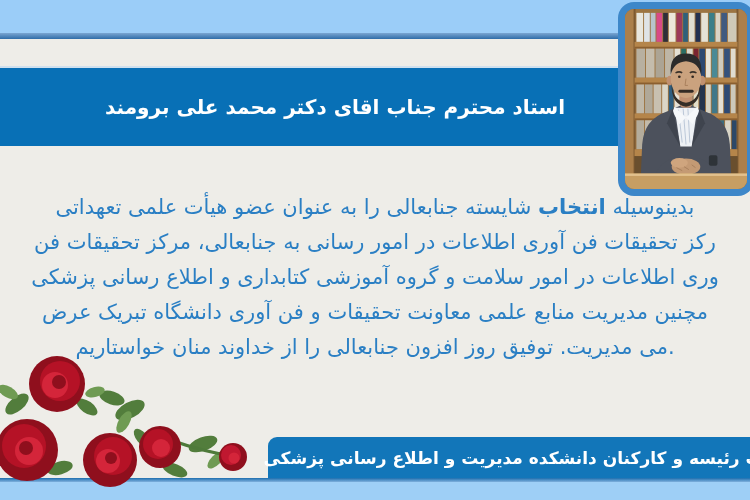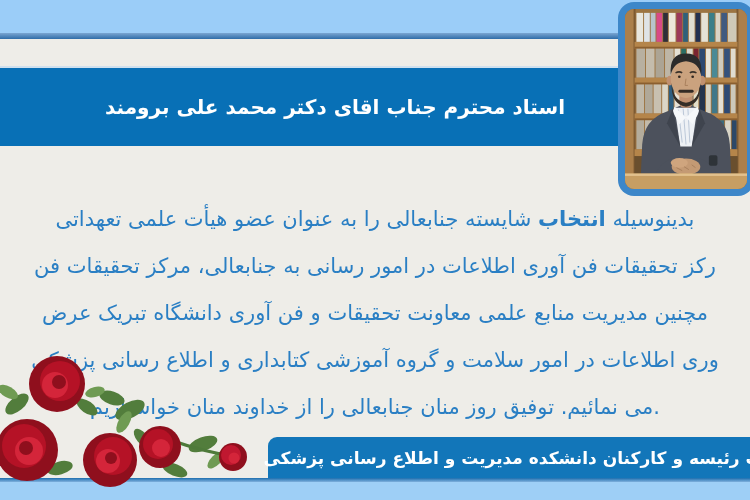--- a/index.html
+++ b/index.html
@@ -34,21 +34,21 @@
     padding:7px; z-index:5;
   }
   .photo-inner{
     width:100%; height:100%; border-radius:9px; overflow:hidden; background:#9c7442;
   }
   .photo-inner svg{display:block; width:100%; height:100%;}
   .body-text{
     position:absolute; top:190px; left:0; right:0; z-index:2;
     color:var(--body-text); font-size:21px; text-align:center;
   }
-  .body-line{height:35px; line-height:35px; white-space:nowrap; overflow:visible;margin-top:12px;}
+  .body-line{height:35px; line-height:35px; white-space:nowrap; overflow:visible;}
   .body-line .bold{font-weight:bold;}
   .roses{position:absolute; left:0; top:352px; width:262px; height:140px; z-index:6;}
   .roses svg{display:block; width:100%; height:100%;}
   .footer-bar{
     position:absolute; top:437px; height:41px; left:268px; right:-8px;
     background:var(--footer-bar); border-radius:9px 0 0 0; z-index:3;
     display:flex; align-items:center; justify-content:center;
   }
   .footer-bar .footer-text{
     color:var(--footer-text); font-size:17px; font-weight:bold; white-space:nowrap;
@@ -177,23 +177,23 @@
 
         <rect x="0" y="170" width="128" height="16" fill="#c79e63"></rect>
         <rect x="0" y="170" width="128" height="2.5" fill="#e2c18d"></rect>
       </svg>
     </div>
   </div>
 
   <div class="body-text">
     <div class="body-line"><span>بدینوسیله </span><span class="bold">انتخاب</span><span> شایسته جنابعالی را به عنوان عضو هیأت علمی تعهداتی</span></div>
     <div class="body-line">رکز تحقیقات فن آوری اطلاعات در امور رسانی به جنابعالی، مرکز تحقیقات فن</div>
+    <div class="body-line">وری اطلاعات در امور سلامت و گروه آموزشی کتابداری و اطلاع رسانی پزشکی</div>
     <div class="body-line">مچنین مدیریت منابع علمی معاونت تحقیقات و فن آوری دانشگاه تبریک عرض</div>
-    <div class="body-line">وری اطلاعات در امور سلامت و گروه آموزشی کتابداری و اطلاع رسانی پزشکی</div>
-    <div class="body-line">.می نمائیم. توفیق روز منان جنابعالی را از خداوند منان خواستاریم</div>
+    <div class="body-line">.می مدیریت. توفیق روز افزون جنابعالی را از خداوند منان خواستاریم</div>
   </div>
 
   <div class="roses">
     <svg viewBox="0 0 262 140">
 
       <g fill="#527d3c">
         <ellipse cx="130" cy="58" rx="16" ry="8" transform="rotate(-28 130 58)"></ellipse>
         <ellipse cx="112" cy="46" rx="13" ry="6.5" transform="rotate(18 112 46)"></ellipse>
         <ellipse cx="17" cy="52" rx="14" ry="7" transform="rotate(-40 17 52)"></ellipse>
         <ellipse cx="87" cy="55" rx="12" ry="6" transform="rotate(35 87 55)"></ellipse>

